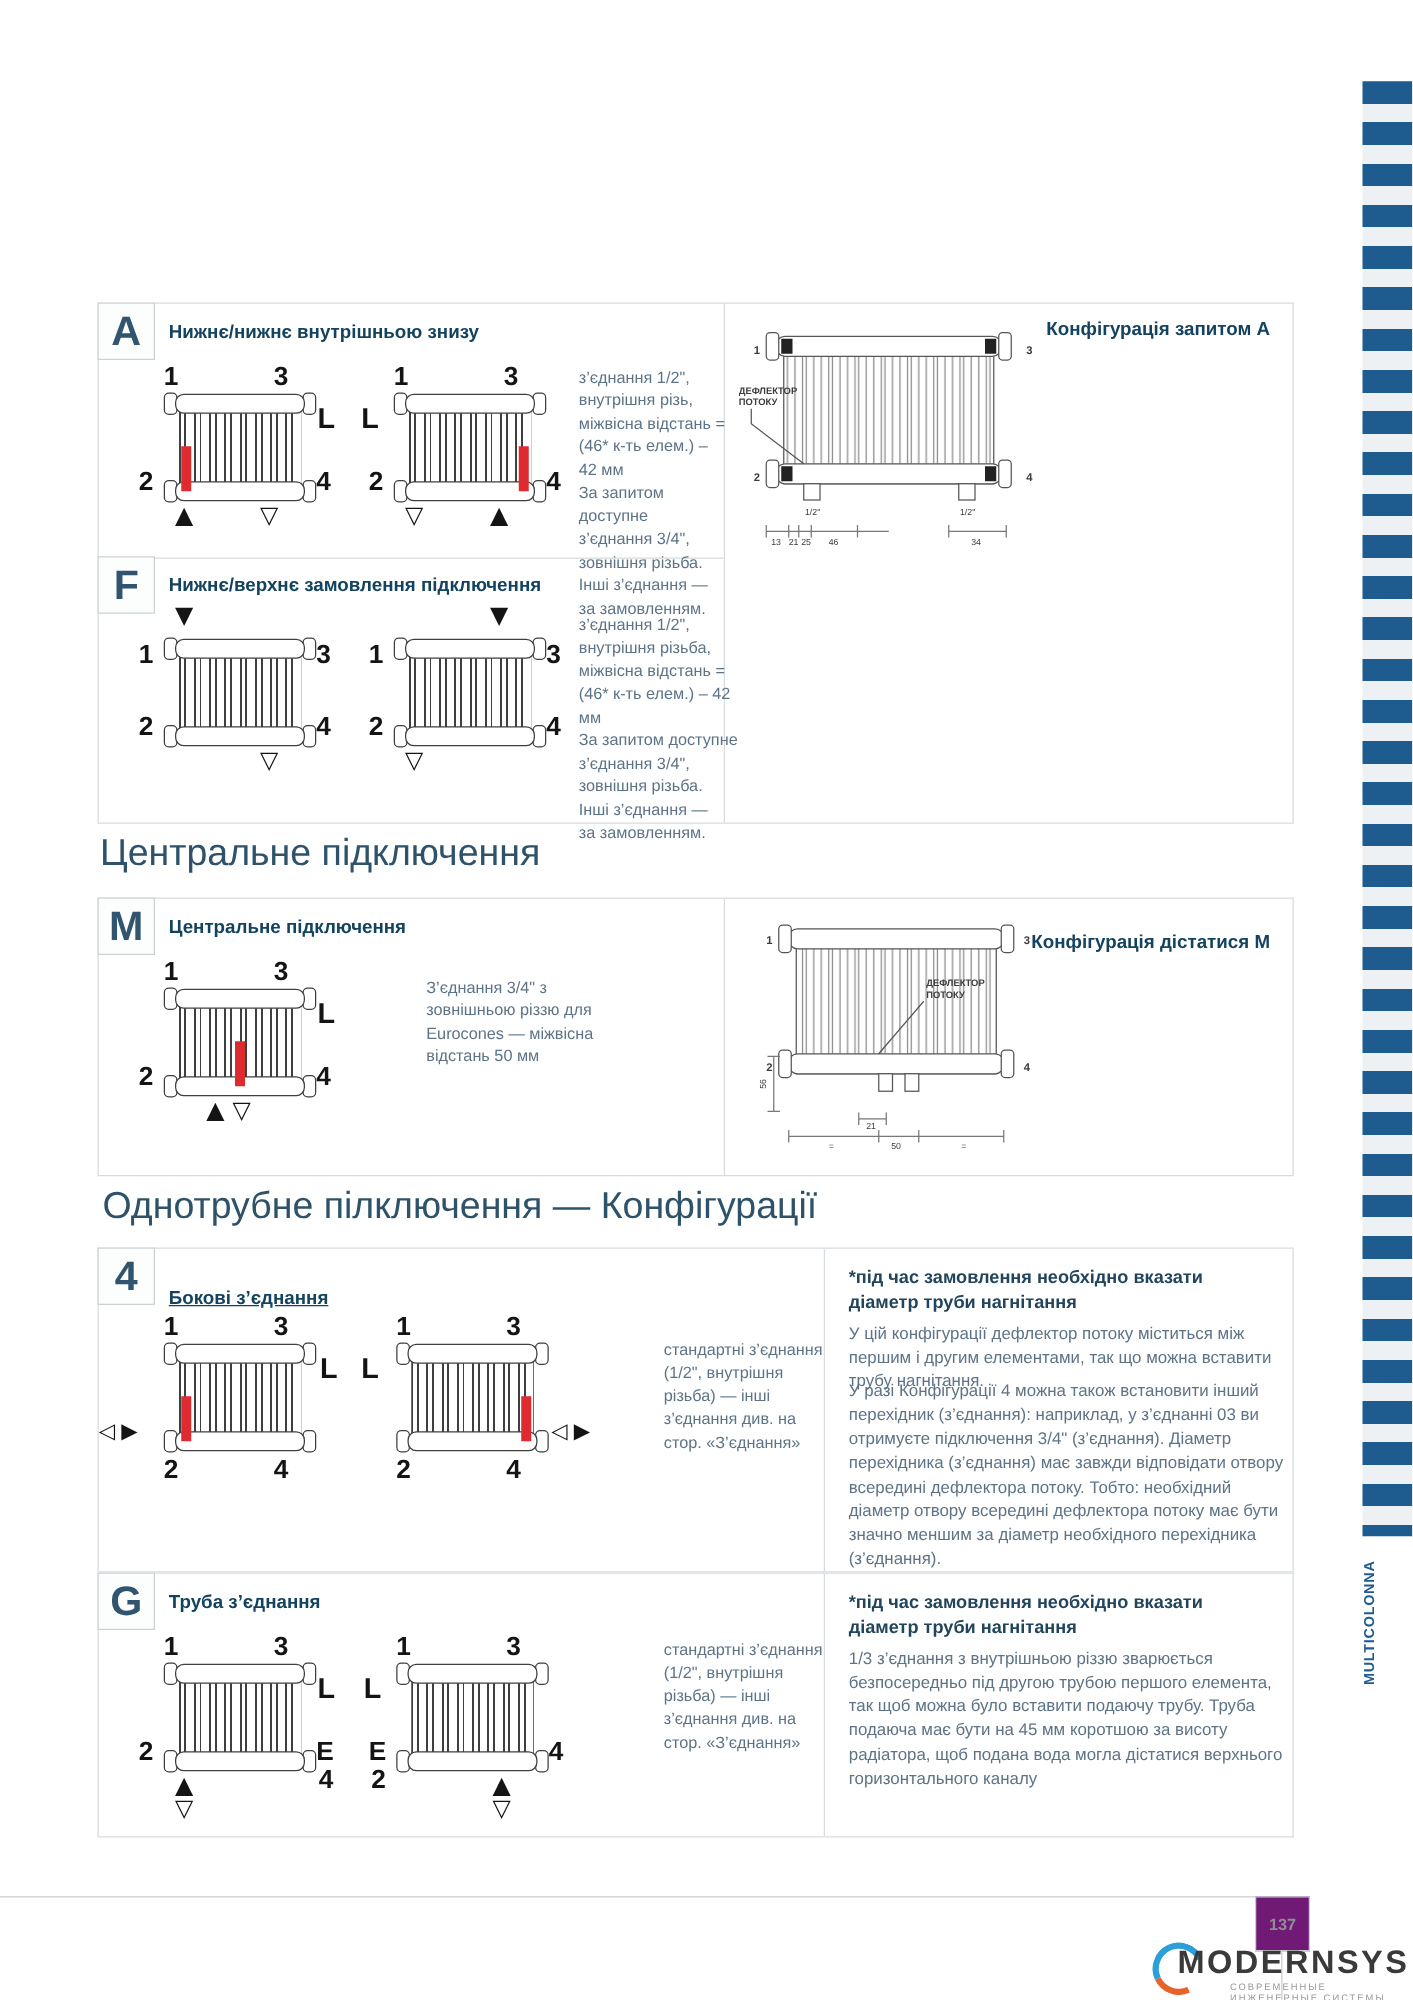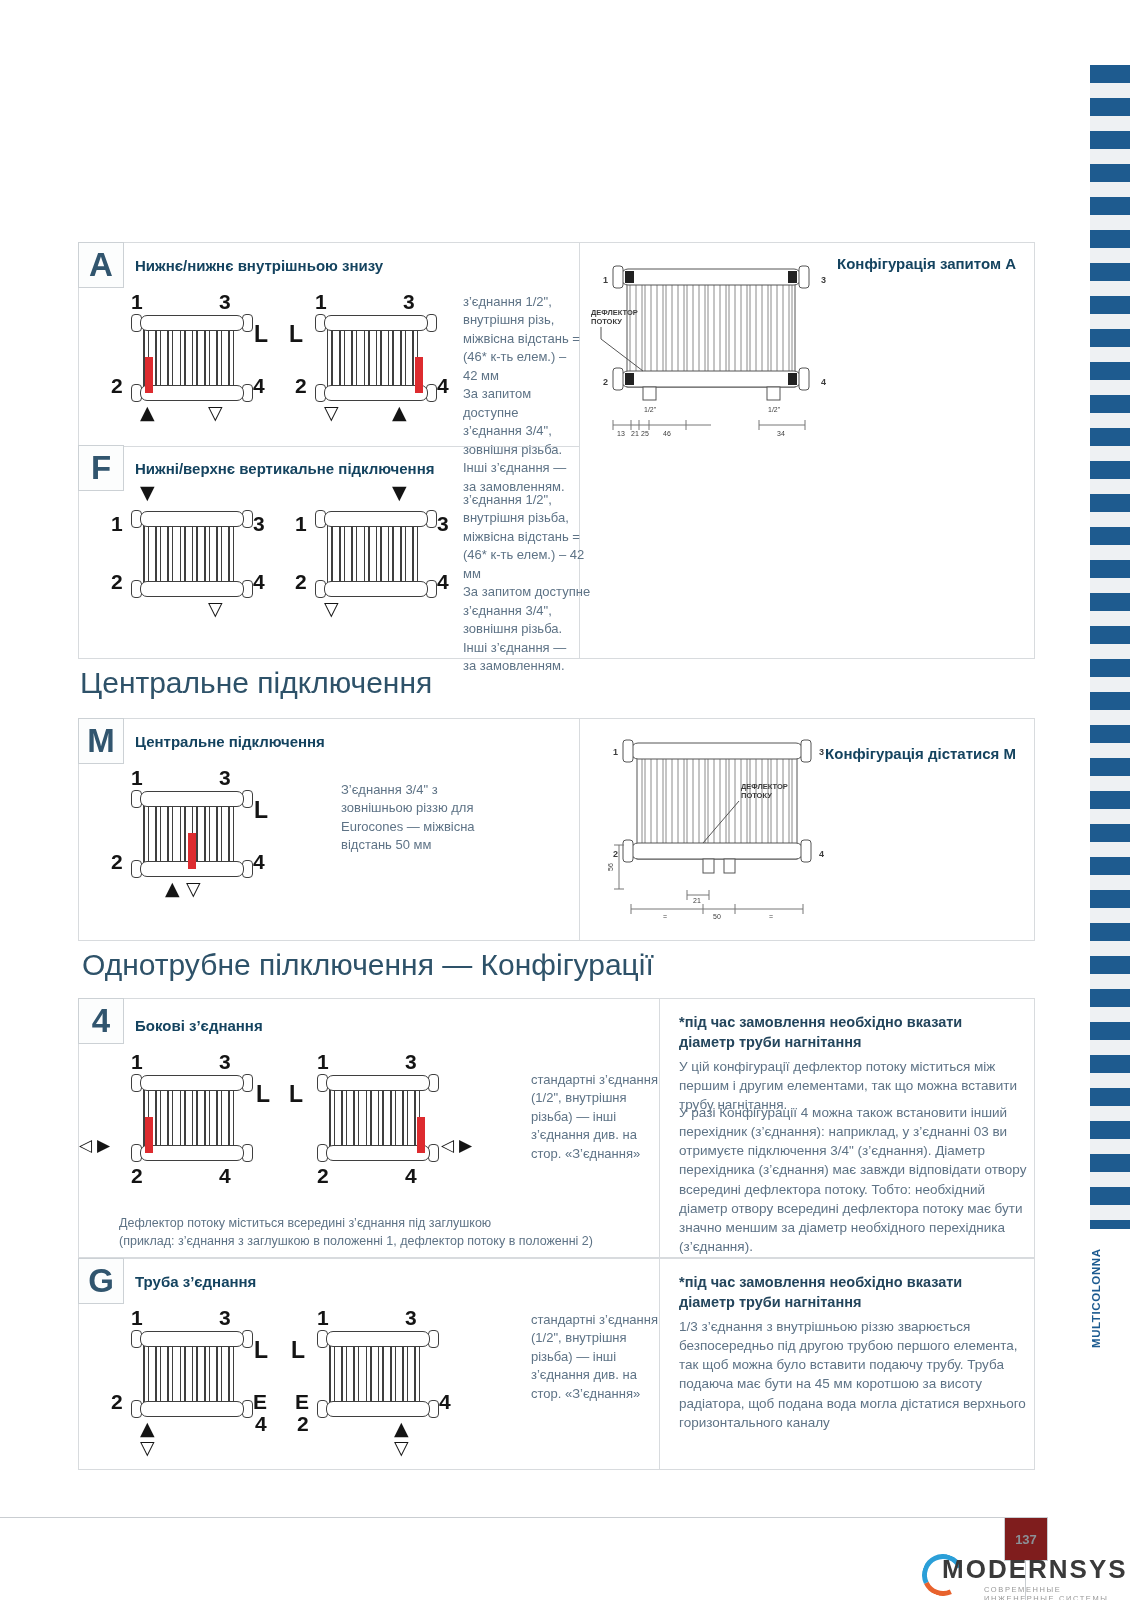--- a/index.html
+++ b/index.html
@@ -37,21 +37,21 @@
 
   
   .stripes{position:absolute;left:1090px;top:65px;width:40px;height:1164px;
     background:repeating-linear-gradient(to bottom,#1e5b8f 0 18px,#eef1f3 18px 33px);}
   .multi{position:absolute;left:1090px;top:1348px;transform-origin:0 0;transform:rotate(-90deg);
     font-weight:bold;font-size:11.5px;color:#1d5b90;letter-spacing:0.6px;}
 
   
   .fline{position:absolute;left:0;top:1517px;width:1004px;height:1px;background:#c9cdd1;}
   .pnum{position:absolute;left:1004px;top:1517px;width:44px;height:44px;border:1px solid #c9cdd1;
-    background:#7f1d1d;display:flex;align-items:center;justify-content:center;
+    background:#701a75;display:flex;align-items:center;justify-content:center;
     font-weight:bold;font-size:13px;color:#8b9096;box-sizing:border-box;}
   .pline{position:absolute;left:1025px;top:1561px;width:1px;height:39px;background:#c9cdd1;}
   .logo{position:absolute;left:922px;top:1552px;width:210px;height:48px;}
   .logo-ring{position:absolute;left:0;top:2px;width:32px;height:32px;border-radius:50%;
     border:5px solid transparent;border-top-color:#2b9fd8;border-left-color:#2b9fd8;
     border-bottom-color:#e8622d;transform:rotate(20deg);}
   .logo-name{position:absolute;left:20px;top:2px;font-weight:bold;font-size:26px;color:#3a3a3a;letter-spacing:2px;}
   .logo-tag{position:absolute;left:62px;top:33px;font-size:7.5px;color:#989898;letter-spacing:1.6px;}
 
   svg text{font-family:"Liberation Sans",sans-serif;fill:#3c3c3c;}
@@ -116,21 +116,21 @@
 міжвісна відстань =
 (46* к-ть елем.) –
 42 мм
 За запитом доступне
 з’єднання 3/4",
 зовнішня різьба.
 Інші з’єднання —
 за замовленням.</div>
 
     <div class="lbox" style="top:202px;">F</div>
-    <div class="sect-title" style="left:56px;top:217px;">Нижні/верхнє вертикальне підключення</div>
+    <div class="sect-title" style="left:56px;top:217px;">Нижнє/верхнє замовлення підключення</div>
 
     <div class="rw" style="left:38px;top:232px;">
       <span class="mk" style="left:23px;top:8px;">▼</span>
       <span class="num" style="left:-6px;top:38px;">1</span>
       <span class="num" style="left:136px;top:38px;">3</span>
       <div class="rad">
         <div class="cap ctl"></div>
           <div class="cap ctr"></div>
         <div class="cap cbl"></div>
           <div class="cap cbr"></div>
@@ -273,21 +273,21 @@
       <text x="72" y="192" font-size="7">=</text>
       <text x="178" y="192" font-size="7">=</text>
     </svg>
   </div>
 
   <div class="h1" style="left:82px;top:948px;">Однотрубне пілключення — Конфігурації</div>
 
   <div class="box" style="left:78px;top:998px;width:957px;height:260px;">
     <div class="vdiv" style="left:580px;"></div>
     <div class="lbox">4</div>
-    <div class="sect-title" style="left:56px;top:18px;">Бокові з’єднання</div>
+    <div class="sect-title" style="left:56px;top:31px;text-decoration:underline;">Бокові з’єднання</div>
 
     <div class="rw" style="left:38px;top:40px;">
       <span class="num" style="left:14px;top:12px;">1</span>
       <span class="num" style="left:102px;top:12px;">3</span>
       <span class="lab" style="left:139px;top:44px;">L</span>
       <div class="rad">
         <div class="cap ctl"></div>
           <div class="cap ctr"></div>
         <div class="cap cbl"></div>
           <div class="cap cbr"></div>
@@ -320,22 +320,20 @@
       <span class="mk" style="left:156px;top:98px;font-size:17px;">▶</span>
       <span class="num" style="left:14px;top:126px;">2</span>
       <span class="num" style="left:102px;top:126px;">4</span>
     </div>
 
     <div class="note" style="left:452px;top:72px;width:130px;">стандартні з’єднання
 (1/2", внутрішня
 різьба) — інші
 з’єднання див. на
 стор. «З’єднання»</div>
-    <div class="note" style="left:40px;top:216px;width:480px;font-size:12.5px;">Дефлектор потоку міститься всередині з’єднання під заглушкою
-(приклад: з’єднання з заглушкою в положенні 1, дефлектор потоку в положенні 2)</div>
 
     <div class="rtitle" style="left:600px;top:14px;width:340px;">*під час замовлення необхідно вказати діаметр труби нагнітання</div>
     <div class="rbody" style="left:600px;top:58px;width:348px;">У цій конфігурації дефлектор потоку міститься між першим і другим елементами, так що можна вставити трубу нагнітання.</div>
     <div class="rbody" style="left:600px;top:104px;width:348px;">У разі Конфігурації 4 можна також встановити інший перехідник (з’єднання): наприклад, у з’єднанні 03 ви отримуєте підключення 3/4" (з’єднання). Діаметр перехідника (з’єднання) має завжди відповідати отвору всередині дефлектора потоку. Тобто: необхідний діаметр отвору всередині дефлектора потоку має бути значно меншим за діаметр необхідного перехідника (з’єднання).</div>
   </div>
 
   <div class="box" style="left:78px;top:1258px;width:957px;height:212px;">
     <div class="vdiv" style="left:580px;"></div>
     <div class="lbox">G</div>
     <div class="sect-title" style="left:56px;top:14px;">Труба з’єднання</div>

